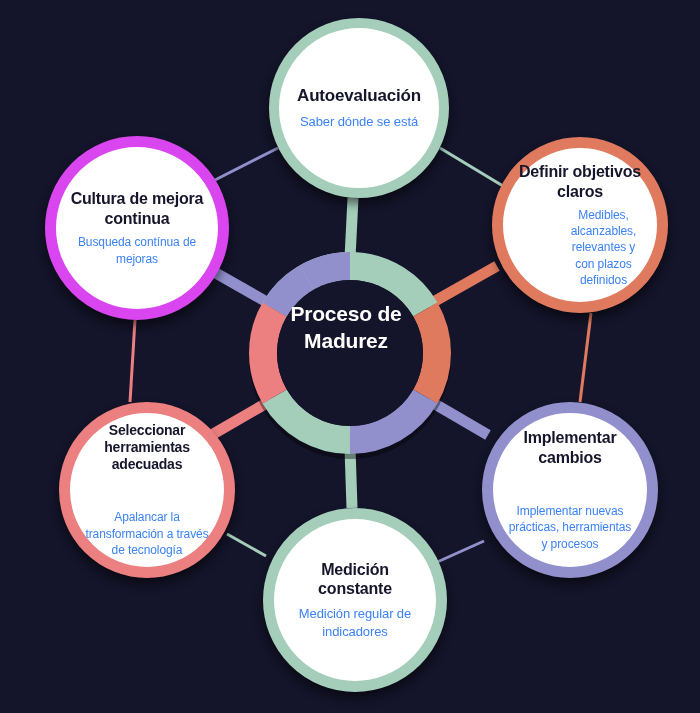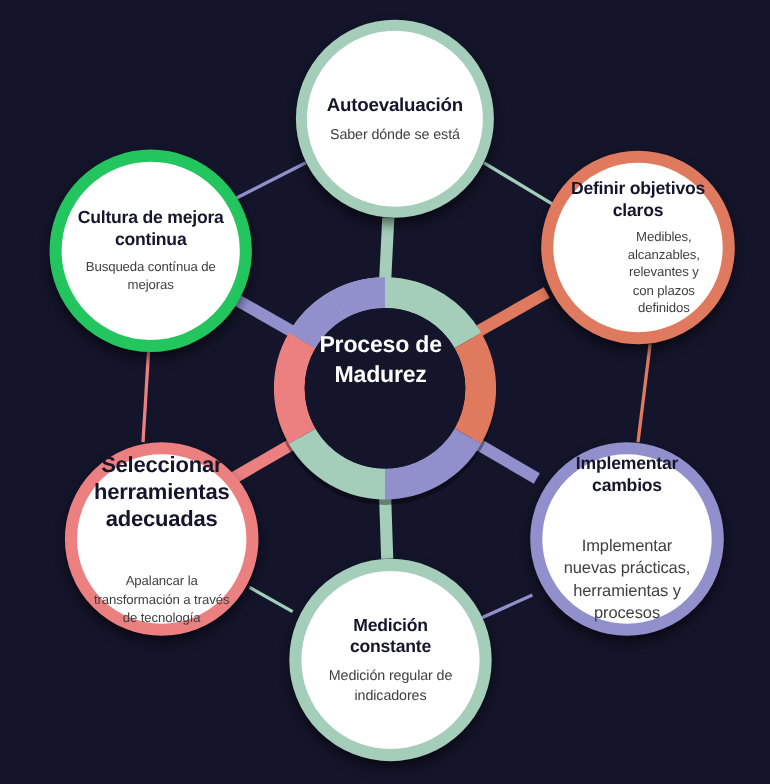--- a/index.html
+++ b/index.html
@@ -33,21 +33,21 @@
     text-align: center;
     z-index: 5;
   }
   .node-title {
     font-weight: bold;
     color: #15152b;
     line-height: 1.22;
     letter-spacing: -0.2px;
   }
   .node-desc {
-    color: #404040;
+    color: #3b82f6;
     line-height: 1.35;
     margin-top: 6px;
     letter-spacing: -0.1px;
   }
   .center-label {
     position: absolute;
     left: 256px;
     top: 300px;
     width: 180px;
     text-align: center;
@@ -123,34 +123,34 @@
 
   <div class="node" style="left:492px; top:137px; width:176px; height:176px; border:11px solid #e07a5f; padding:0 14px;
               box-shadow:0 6px 10px rgba(0,0,0,0.5);">
     <div class="node-title" style="font-size:16px;">Definir objetivos claros</div>
     <div class="node-desc" style="font-size:12px;margin-left:47px;">Medibles, alcanzables, relevantes y con plazos definidos</div>
   </div>
 
   <div class="node" style="left:482px; top:402px; width:176px; height:176px; border:11px solid #9190cc; padding:0 14px;
               box-shadow:0 6px 10px rgba(0,0,0,0.5);">
     <div class="node-title" style="font-size:16px;">Implementar cambios</div>
-    <div class="node-desc" style="font-size:15px;margin-top:36px;">Implementar nuevas prácticas, herramientas y procesos</div>
+    <div class="node-desc" style="font-size:12px;margin-top:36px;">Implementar nuevas prácticas, herramientas y procesos</div>
   </div>
 
   <div class="node" style="left:263px; top:508px; width:184px; height:184px; border:11px solid #a4cdba; padding:0 18px;
               box-shadow:0 6px 10px rgba(0,0,0,0.5);">
     <div class="node-title" style="font-size:16px;">Medición constante</div>
     <div class="node-desc" style="font-size:13px;">Medición regular de indicadores</div>
   </div>
 
   <div class="node" style="left:59px; top:402px; width:176px; height:176px; border:11px solid #ec8080; padding:0 13px;
               box-shadow:0 6px 10px rgba(0,0,0,0.5);">
-    <div class="node-title" style="font-size:20px;">Seleccionar herramientas adecuadas</div>
+    <div class="node-title" style="font-size:14px;">Seleccionar herramientas adecuadas</div>
     <div class="node-desc" style="font-size:12px;margin-top:36px;">Apalancar la transformación a través de tecnología</div>
   </div>
 
-  <div class="node" style="left:45px; top:136px; width:184px; height:184px; border:11px solid #22c55e; padding:0 14px;
+  <div class="node" style="left:45px; top:136px; width:184px; height:184px; border:11px solid #d946ef; padding:0 14px;
               box-shadow:0 6px 10px rgba(0,0,0,0.5);">
     <div class="node-title" style="font-size:16px;">Cultura de mejora continua</div>
     <div class="node-desc" style="font-size:12px;">Busqueda contínua de mejoras</div>
   </div>
 
 </div>
 
 </body></html>

